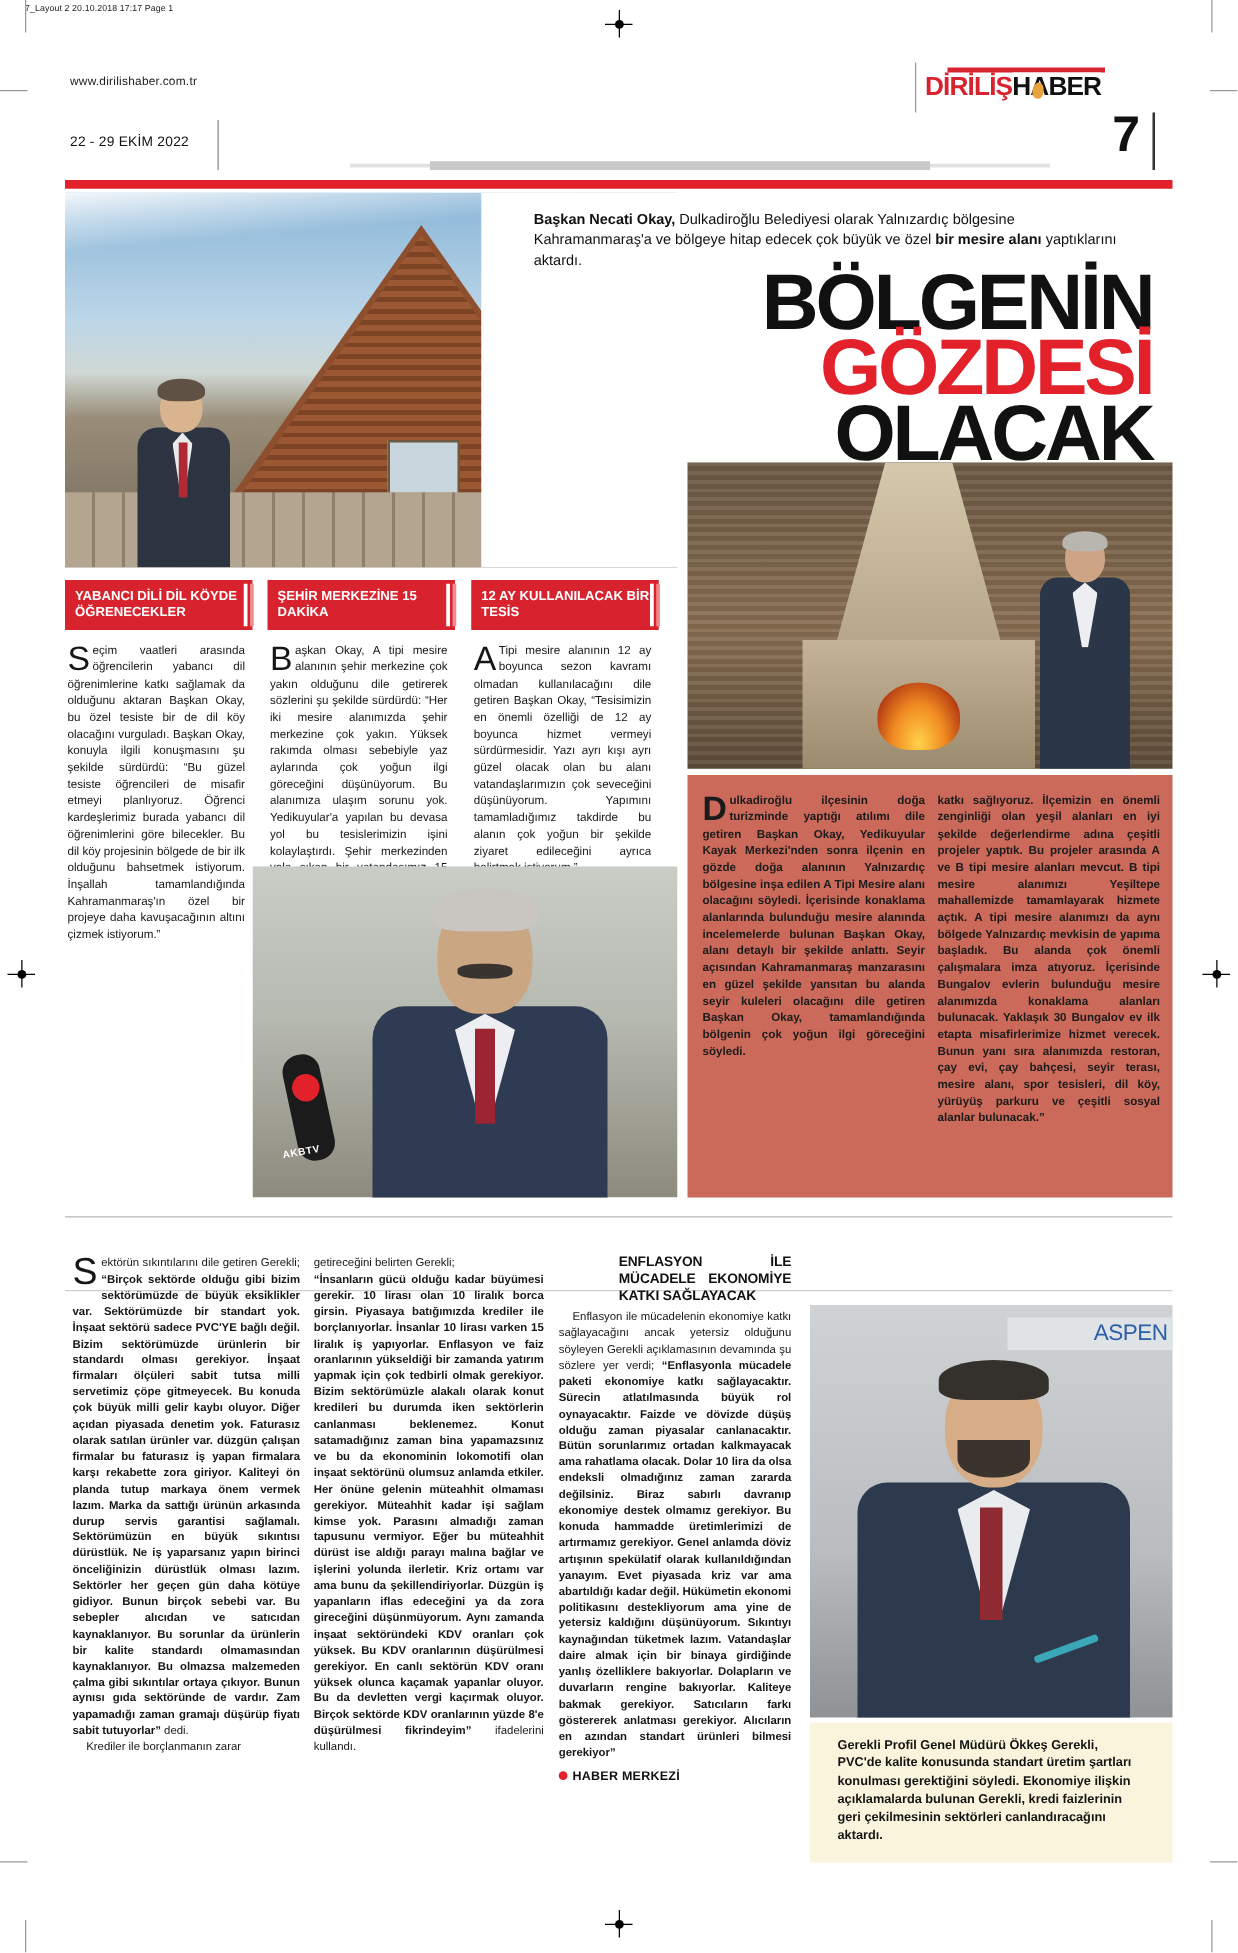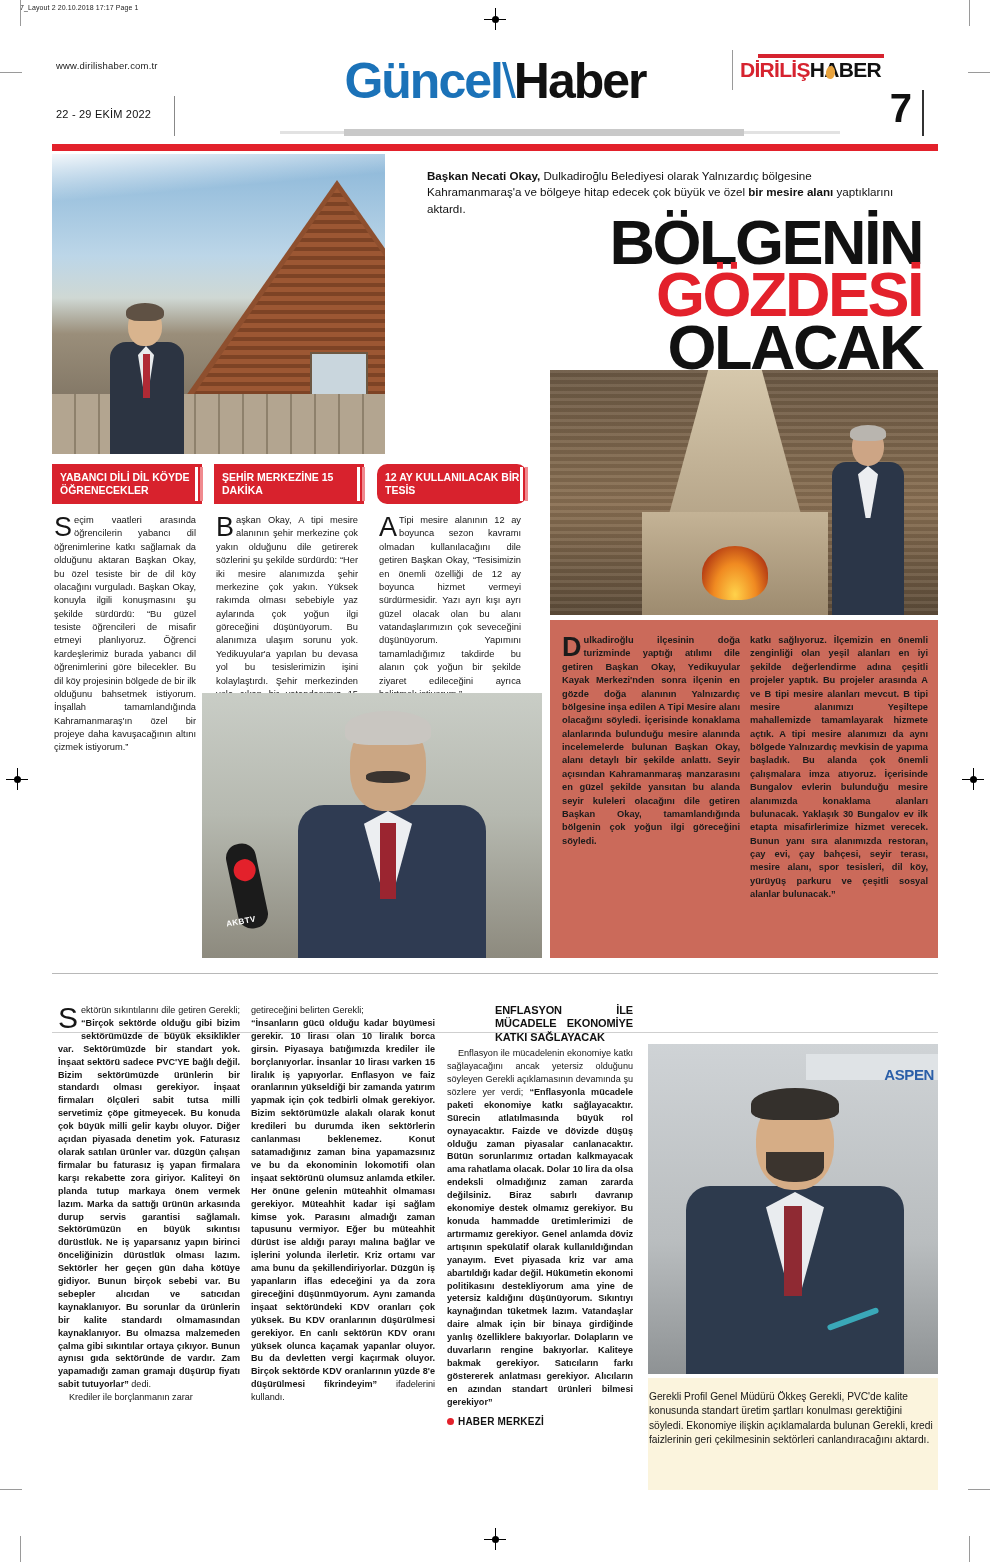--- a/index.html
+++ b/index.html
@@ -252,21 +252,21 @@
     padding: 7px 0 0 8px;
   }
   .shbox::after {
     content: ""; position: absolute;
     right: 4px; top: 3px; width: 3px; height: 34px;
     background: #ffffff;
     box-shadow: 5px 0 0 #f08a8f;
   }
   .sh1 { left: 0;   width: 150px; }
   .sh2 { left: 162px; width: 150px; }
-  .sh3 { left: 325px; width: 150px; border-radius: 10px; }
+  .sh3 { left: 325px; width: 150px; }
 
   
   .col3 {
     position: absolute; top: 466px;
     font-size: 9.3px; line-height: 1.44;
     color: #161616; text-align: justify;
   }
   .c1 { left: 2px; width: 142px; }
   .c2 { left: 164px; width: 142px; }
   .c3 { left: 327px; width: 142px; }
@@ -459,22 +459,22 @@
     width: 290px; height: 330px;
     overflow: hidden;
     background: linear-gradient(to bottom, #cfd3d6 0%, #b9bdbf 60%, #8e9294 100%);
   }
   .s2p-sign {
     position: absolute; right: 0; top: 10px;
     width: 132px; height: 26px;
     background: #dfe3e6;
   }
   .s2p-sign-text {
-    position: absolute; right: 4px; top: 22px;
-    font-size: 15px; font-weight: bold; color: #2b5fa8;
+    position: absolute; right: 4px; top: 12px;
+    font-size: 18px; font-weight: normal; color: #2b5fa8;
     letter-spacing: -.4px;
   }
   .s2p-head {
     position: absolute; left: 108px; top: 52px;
     width: 78px; height: 94px; background: #d6ad86; border-radius: 46%;
   }
   .s2p-hair {
     position: absolute; left: 103px; top: 44px;
     width: 88px; height: 32px; background: #34302c;
     border-radius: 50% 50% 26% 26%;
@@ -498,23 +498,23 @@
   }
   .s2p-pen {
     position: absolute; left: 178px; top: 272px;
     width: 54px; height: 6px; background: #3aa8b8;
     transform: rotate(-20deg); border-radius: 3px;
   }
   .s2-caption {
     position: absolute; left: 596px; top: 1330px;
     width: 290px; height: 112px;
     background: #fbf4dd;
-    padding: 12px 1px;
+    padding: 12px 22px;
     font-size: 10.2px; line-height: 1.42;
-    font-weight: normal; color: #141414;
+    font-weight: bold; color: #141414;
   }
 </style>
 </head>
 <body>
 
 <div class="crop-info">7_Layout 2  20.10.2018  17:17  Page 1</div>
 
 <div class="reg-mark reg-top">
     <span class="reg-dot"></span>
   </div>
@@ -535,23 +535,20 @@
 <div class="corner-line cl-bl-v"></div>
 <div class="corner-line cl-br-v"></div>
 <div class="corner-line cl-l-h2"></div>
 <div class="corner-line cl-r-h2"></div>
 
 <div class="page">
 
   <div class="masthead">
     <div class="site-url">www.dirilishaber.com.tr</div>
 
-    <div class="masthead-title">
-      <span class="mt-guncel">Güncel</span><span class="mt-slash">\</span><span class="mt-haber">Haber</span>
-    </div>
 
     <div class="logo-divider"></div>
 
     <div class="logo-box">
       <div class="logo-bar"></div>
       <div class="logo-text"><span class="logo-dirilis">DİRİLİŞ</span><span class="logo-haber">HABER</span></div>
       <div class="logo-dot"></div>
     </div>
 
     <div class="date-label"><span>22 - 29 </span><b>EKİM</b><span> 2022</span></div>

